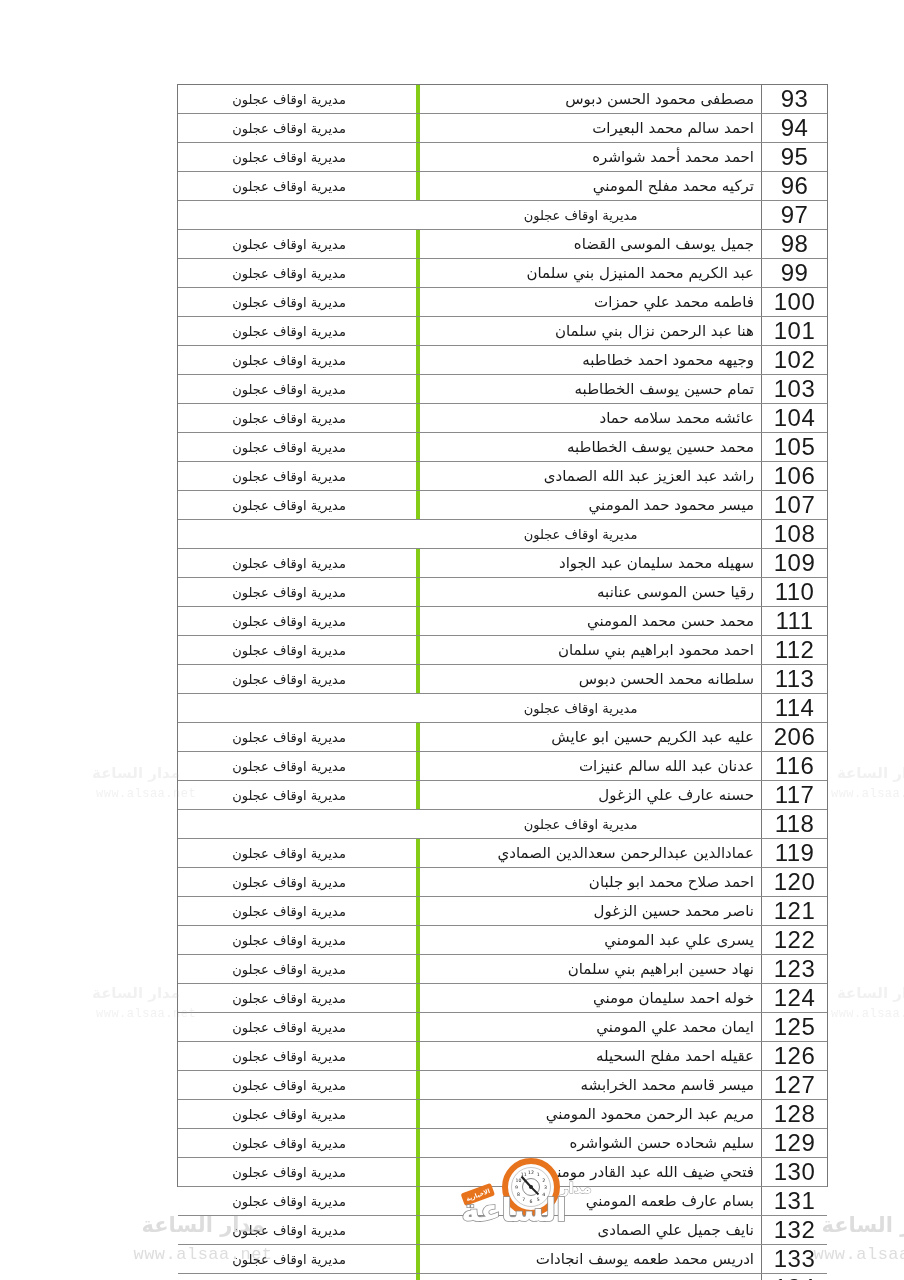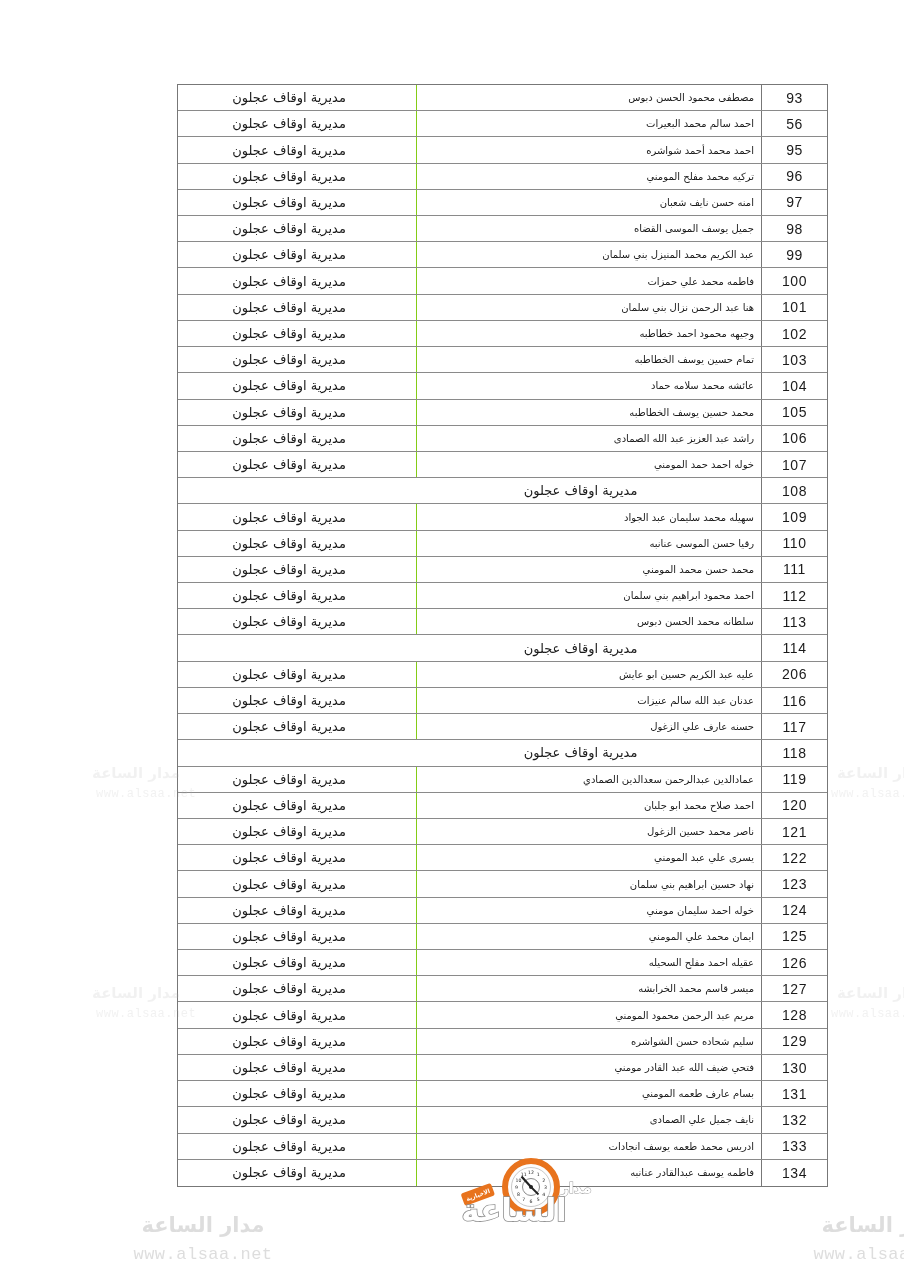--- a/index.html
+++ b/index.html
@@ -31,27 +31,27 @@
   .trow:last-child { border-bottom:none; }
   .cell {
     display:flex; align-items:center;
     overflow:hidden; white-space:nowrap;
     color:#1a1a1a;
   }
   .cell-number {
     justify-content:center;
     border-left:1px solid #777;
     font-family:"Liberation Sans","DejaVu Sans",sans-serif;
-    font-size:14px; letter-spacing:0.5px;
+    font-size:24px; letter-spacing:0.5px;
   }
   .cell-name {
     justify-content:flex-start;   
     padding-right:7px;
-    border-left:1px solid #84cc16;
-    font-size:10px;
+    border-left:4px solid #84cc16;
+    font-size:15px;
     margin-left:16px;
   }
   .cell-directorate {
     justify-content:center;
     font-size:13px;
   }
 
   
   .wm {
     position:absolute;
@@ -85,37 +85,36 @@
 
 <div class="page">
 
   <div class="roster">
       <div class="trow">
         <div class="cell cell-number">93</div>
         <div class="cell cell-name">مصطفى محمود الحسن دبوس</div>
         <div class="cell cell-directorate">مديرية اوقاف عجلون</div>
       </div>
       <div class="trow">
-        <div class="cell cell-number">56</div>
+        <div class="cell cell-number">94</div>
         <div class="cell cell-name">احمد سالم محمد البعيرات</div>
         <div class="cell cell-directorate">مديرية اوقاف عجلون</div>
       </div>
       <div class="trow">
         <div class="cell cell-number">95</div>
         <div class="cell cell-name">احمد محمد أحمد شواشره</div>
         <div class="cell cell-directorate">مديرية اوقاف عجلون</div>
       </div>
       <div class="trow">
         <div class="cell cell-number">96</div>
         <div class="cell cell-name">تركيه محمد مفلح المومني</div>
         <div class="cell cell-directorate">مديرية اوقاف عجلون</div>
       </div>
       <div class="trow">
         <div class="cell cell-number">97</div>
-        <div class="cell cell-name">امنه حسن نايف شعبان</div>
         <div class="cell cell-directorate">مديرية اوقاف عجلون</div>
       </div>
       <div class="trow">
         <div class="cell cell-number">98</div>
         <div class="cell cell-name">جميل يوسف الموسى القضاه</div>
         <div class="cell cell-directorate">مديرية اوقاف عجلون</div>
       </div>
       <div class="trow">
         <div class="cell cell-number">99</div>
         <div class="cell cell-name">عبد الكريم محمد المنيزل بني سلمان</div>
@@ -151,21 +150,21 @@
         <div class="cell cell-name">محمد حسين يوسف الخطاطبه</div>
         <div class="cell cell-directorate">مديرية اوقاف عجلون</div>
       </div>
       <div class="trow">
         <div class="cell cell-number">106</div>
         <div class="cell cell-name">راشد عبد العزيز عبد الله الصمادى</div>
         <div class="cell cell-directorate">مديرية اوقاف عجلون</div>
       </div>
       <div class="trow">
         <div class="cell cell-number">107</div>
-        <div class="cell cell-name">خوله احمد حمد المومني</div>
+        <div class="cell cell-name">ميسر محمود حمد المومني</div>
         <div class="cell cell-directorate">مديرية اوقاف عجلون</div>
       </div>
       <div class="trow">
         <div class="cell cell-number">108</div>
         <div class="cell cell-directorate">مديرية اوقاف عجلون</div>
       </div>
       <div class="trow">
         <div class="cell cell-number">109</div>
         <div class="cell cell-name">سهيله محمد سليمان عبد الجواد</div>
         <div class="cell cell-directorate">مديرية اوقاف عجلون</div>

